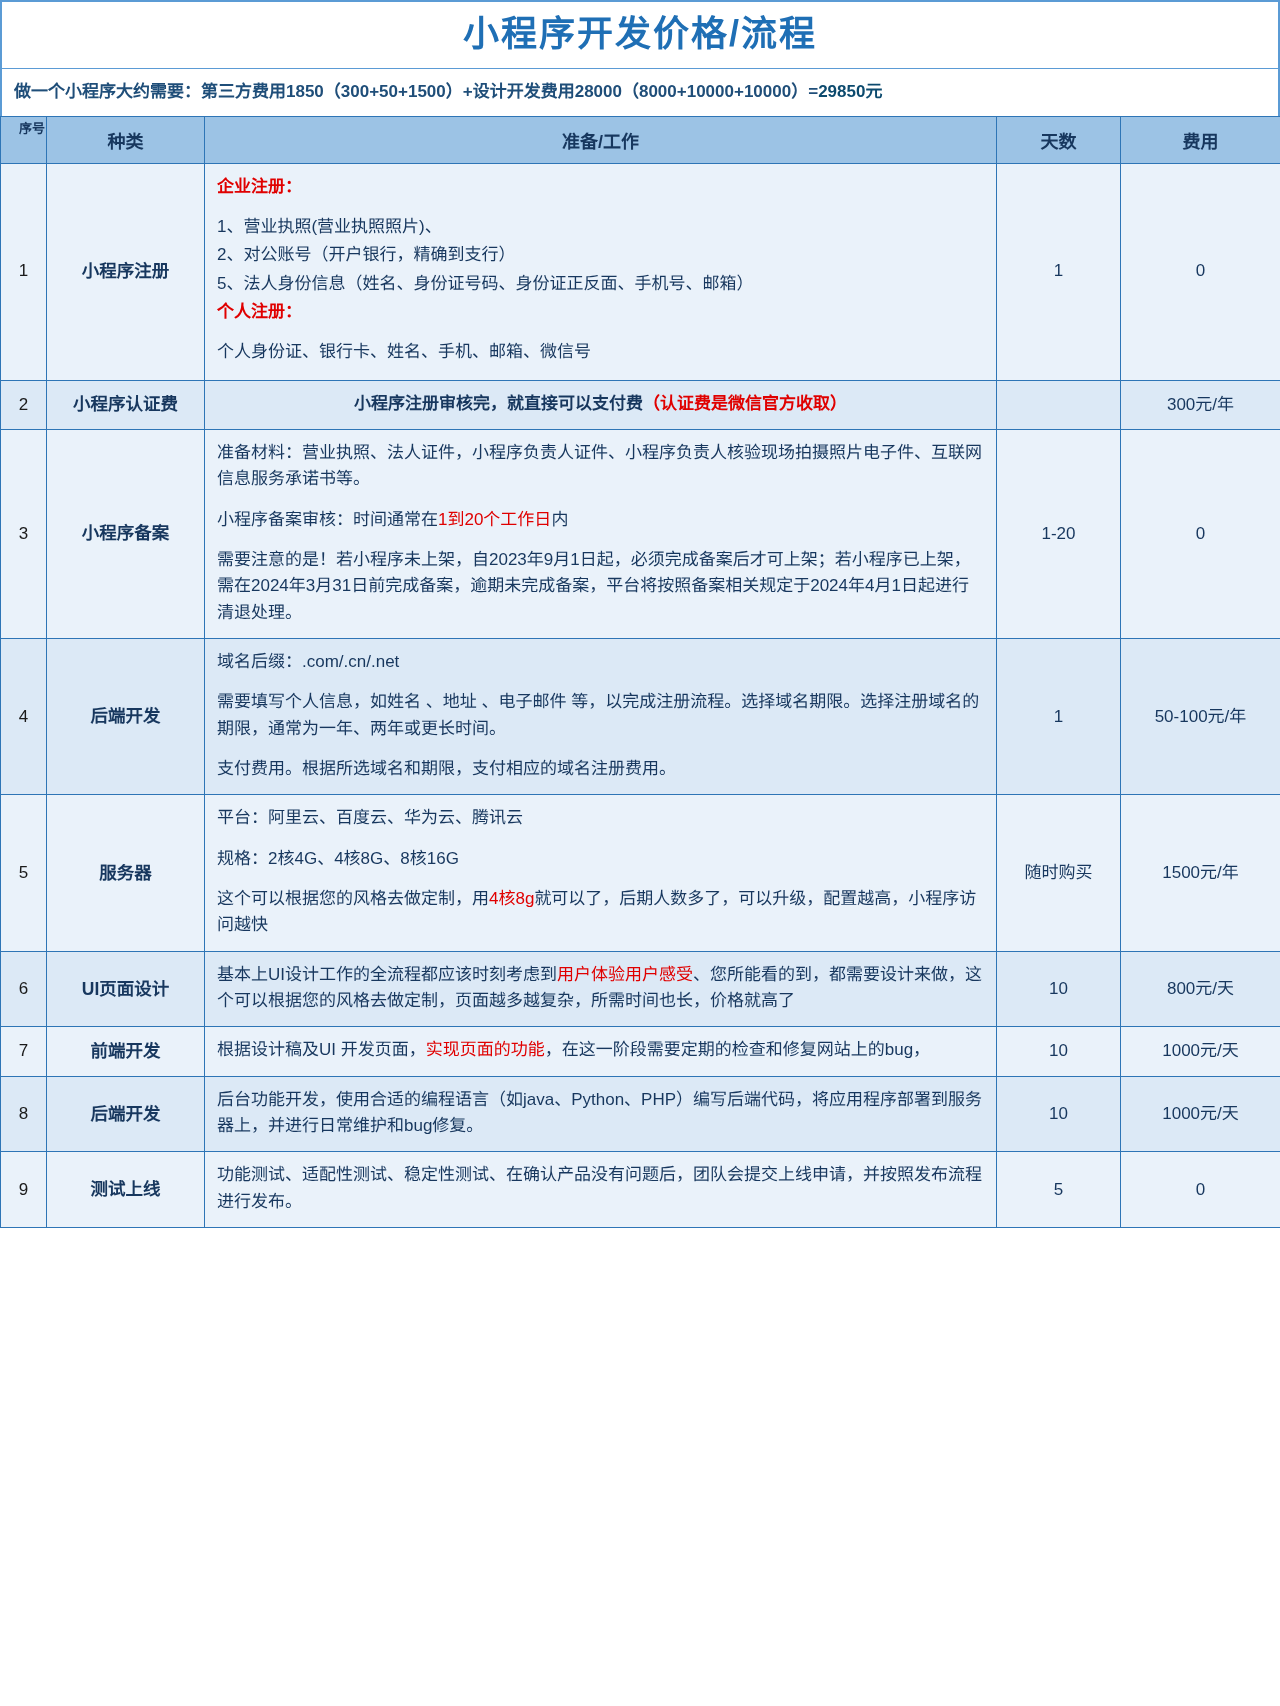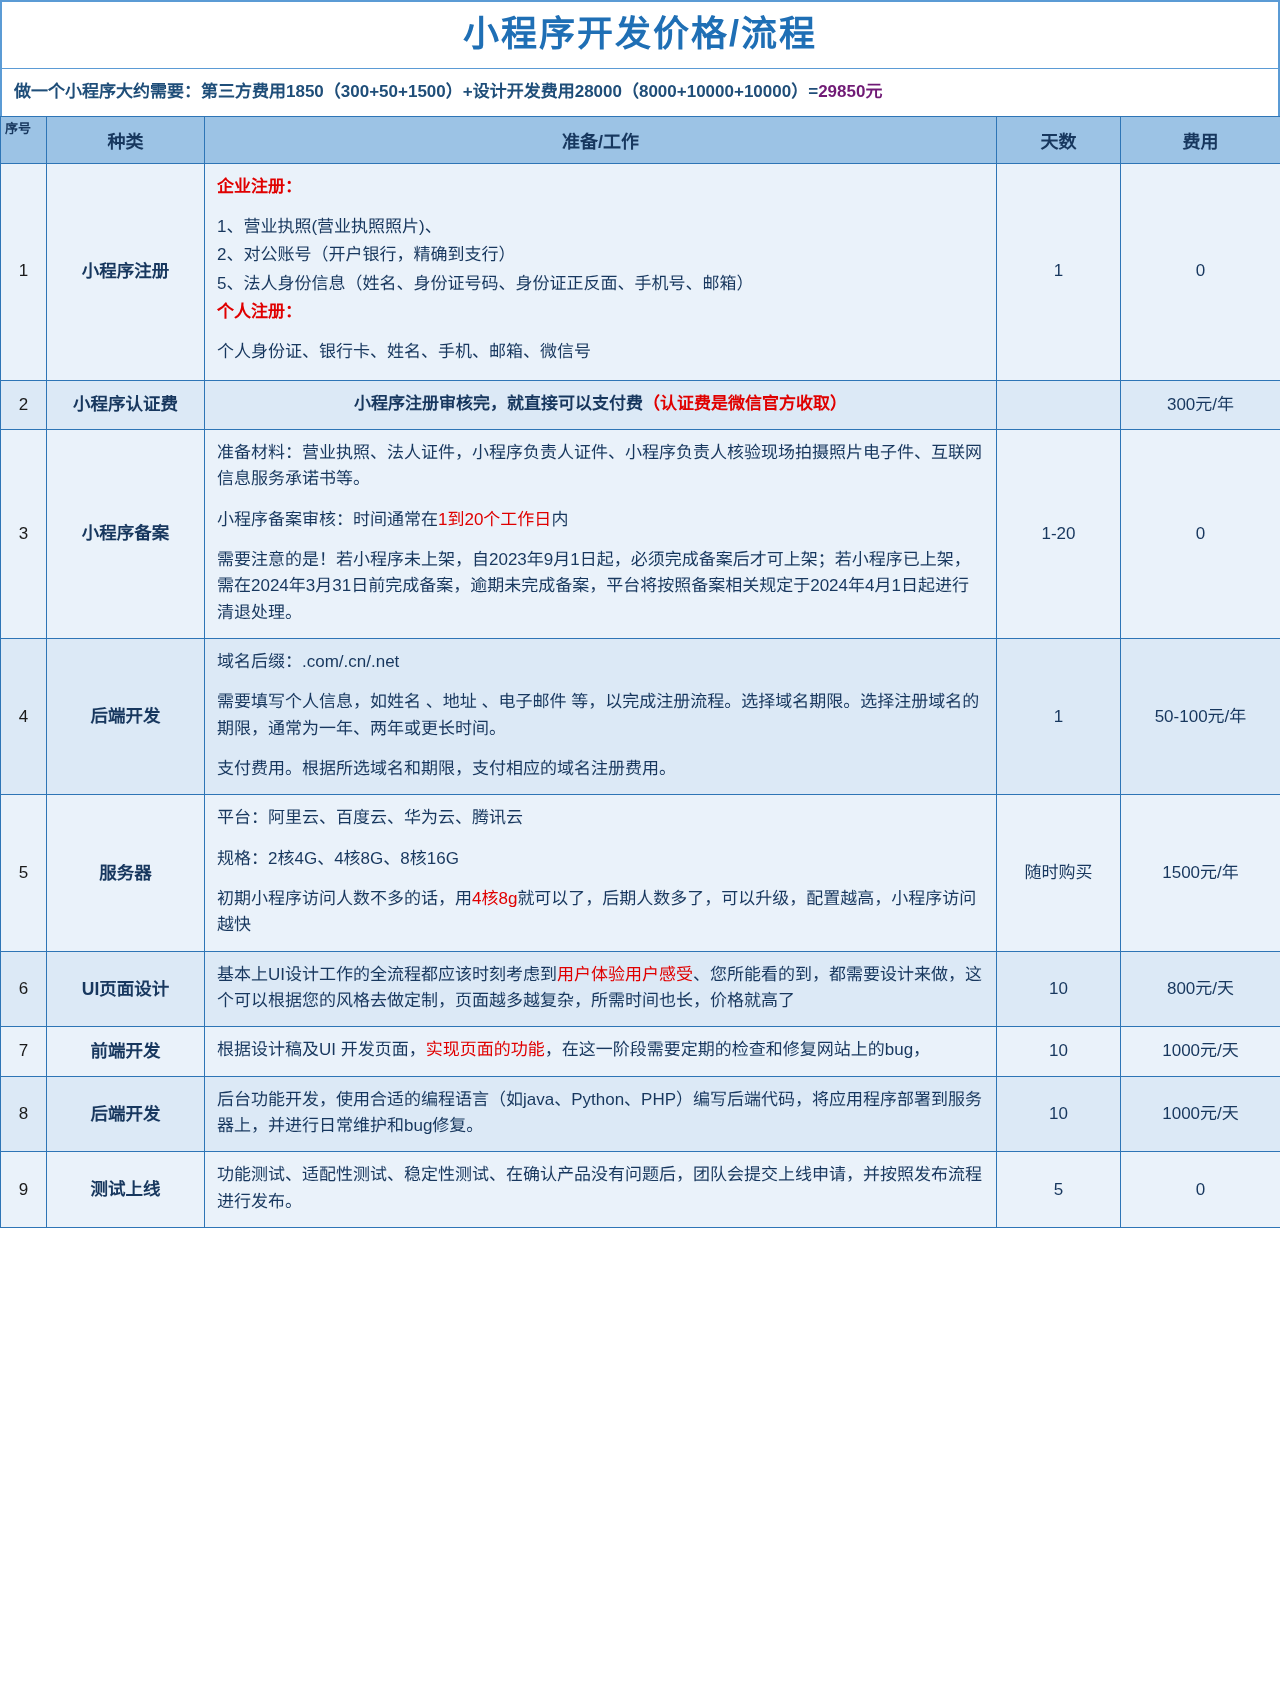--- a/index.html
+++ b/index.html
@@ -41,21 +41,21 @@
     border-top: 1px solid #5b9bd5;
     border-bottom: none;
     background: #ffffff;
     padding: 12px 10px 12px 12px;
     font-size: 17px;
     font-weight: bold;
     color: #1f4e79;
     line-height: 1.35;
   }
   .summary-bar .hl {
-    color: #701a75;
+    color: #0c4a6e;
   }
 
   
   table.main {
     border-collapse: collapse;
     width: 1280px;
     table-layout: fixed;
   }
   table.main th, table.main td {
     border: 1px solid #2e75b6;
@@ -64,21 +64,21 @@
   thead th {
     background: #9cc3e5;
     color: #17375e;
     font-size: 18px;
     font-weight: bold;
     height: 44px;
     text-align: center;
   }
   thead th.seq {
     font-size: 13px;
-    text-align: left;
+    text-align: right;
     padding-left: 4px;
     vertical-align: top;
   }
 
   col.c-seq   { width: 46px; }
   col.c-kind  { width: 158px; }
   col.c-work  { width: 792px; }
   col.c-days  { width: 124px; }
   col.c-fee   { width: 160px; }
 
@@ -201,21 +201,21 @@
         <td class="days">1</td>
         <td class="fee">50-100元/年</td>
       </tr>
 
       <tr class="row-a">
         <td class="seq">5</td>
         <td class="kind">服务器</td>
         <td class="work">
           <p class="para">平台：阿里云、百度云、华为云、腾讯云</p>
           <p class="para">规格：2核4G、4核8G、8核16G</p>
-          <p class="para"><span>初期小程序访问人数不多的话，用</span><span class="red">4核8g</span><span>就可以了，后期人数多了，可以升级，配置越高，小程序访问越快</span></p>
+          <p class="para"><span>这个可以根据您的风格去做定制，用</span><span class="red">4核8g</span><span>就可以了，后期人数多了，可以升级，配置越高，小程序访问越快</span></p>
         </td>
         <td class="days">随时购买</td>
         <td class="fee">1500元/年</td>
       </tr>
 
       <tr class="row-b">
         <td class="seq">6</td>
         <td class="kind">UI页面设计</td>
         <td class="work">
           <p class="para"><span>基本上UI设计工作的全流程都应该时刻考虑到</span><span class="red">用户体验用户感受</span><span>、您所能看的到，都需要设计来做，这个可以根据您的风格去做定制，页面越多越复杂，所需时间也长，价格就高了</span></p>

